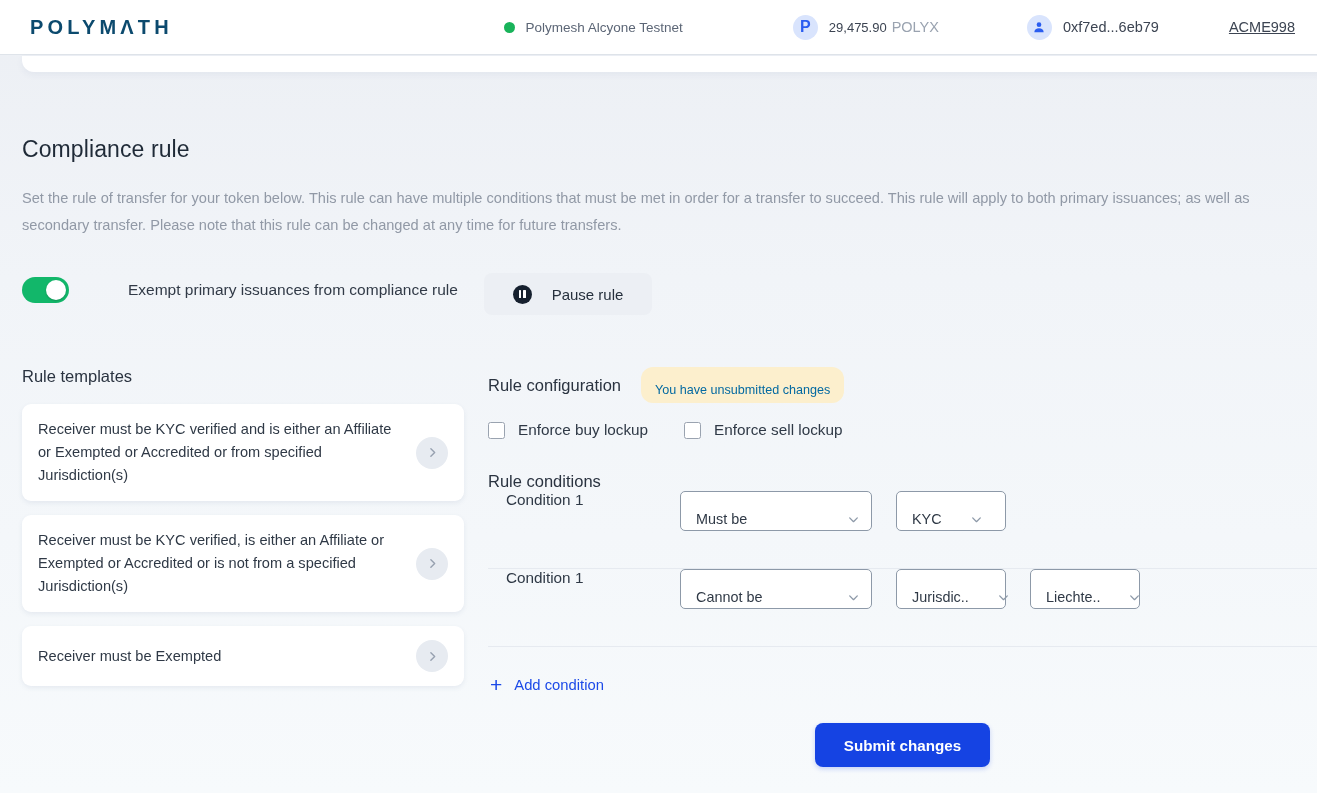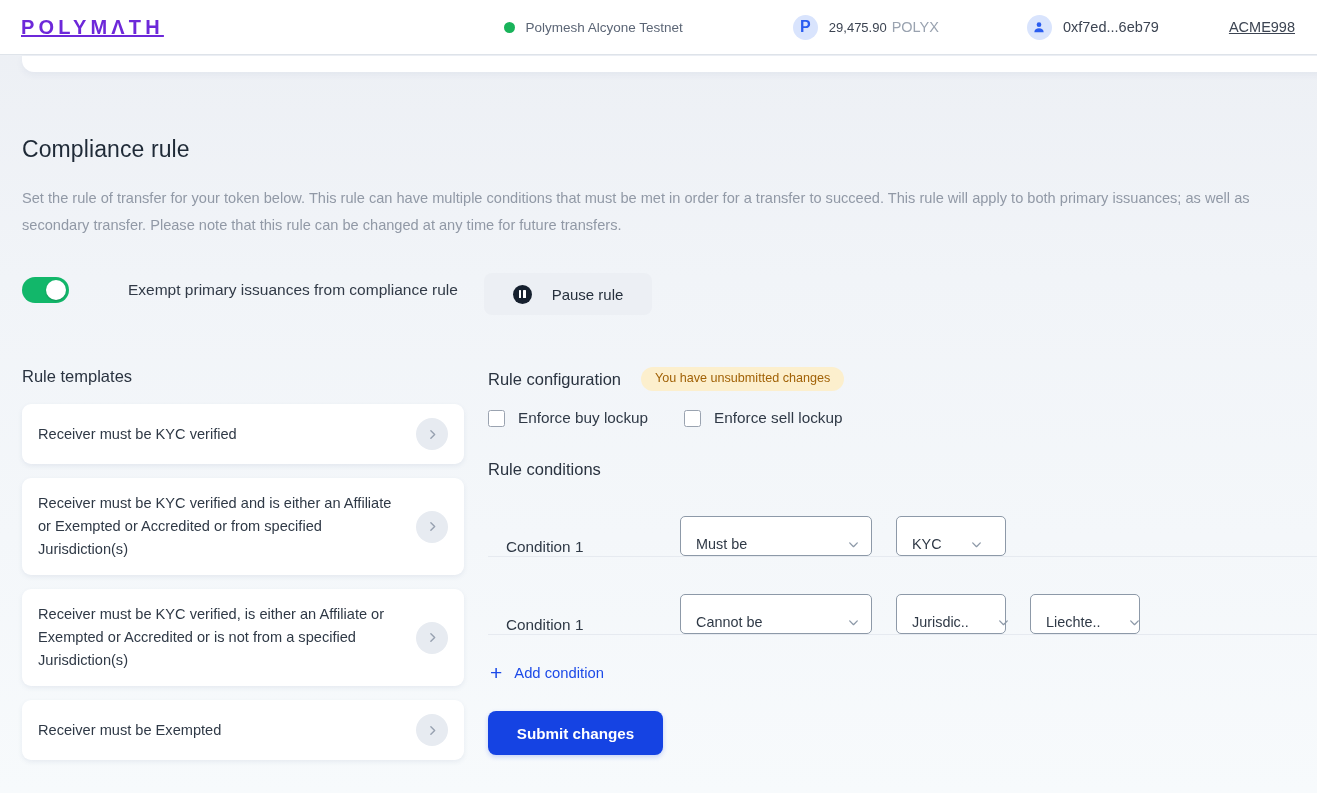--- a/index.html
+++ b/index.html
@@ -12,26 +12,25 @@
   .app { position: relative; width: 1317px; height: 793px; background: linear-gradient(180deg,#eceff4 0%,#f1f4f8 35%,#f7fafc 100%); }
 
   
   .header {
     position: absolute; top: 0; left: 0; width: 1317px; height: 55px;
     background: #ffffff;
     border-bottom: 1px solid #dfe4ea;
     display: flex; align-items: center;
   }
   .logo {
-    margin-left: 21px;
+    margin-left: 30px;
     font-size: 20px; font-weight: 700; letter-spacing: 4.2px;
-    color: #6d28d9;
+    color: #0c4a6e;
     font-family: "Liberation Sans", sans-serif;
     user-select: none;
-    text-decoration: underline;
   }
   .header-right {
     margin-left: auto; display: flex; align-items: center; height: 100%;
   }
   .hr-item { display: flex; align-items: center; height: 100%; }
   .net-dot {
     width: 11px; height: 11px; border-radius: 50%;
     background: #19b35a; margin-right: 10px;
   }
   .net-label { font-size: 13.5px; color: #5c6676; white-space: nowrap; }
@@ -100,22 +99,22 @@
   }
   .pause-ico i { display: block; width: 2.4px; height: 8px; background: #fff; border-radius: .5px; }
   .pause-text { font-size: 15px; color: #26303d; }
 
   
   .col-left { position: absolute; left: 22px; top: 270px; width: 442px; }
   .col-right { position: absolute; left: 488px; top: 270px; width: 829px; }
 
   .sec-head { font-size: 16.5px; color: #2a3340; margin-bottom: 18px; display: flex; align-items: center; }
   .badge {
-    margin-left: 20px; background: #fcefcd; color: #a16207;
-    font-size: 12.6px; border-radius: 12px; padding: 4px 14px 6px; white-space: nowrap;
+    margin-left: 20px; background: #fcefcd; color: #0369a1;
+    font-size: 12.6px; border-radius: 12px; padding: 16px 14px 6px; white-space: nowrap;
   }
 
   .tpl-card {
     background: #fff; border-radius: 9px; margin-bottom: 14px;
     box-shadow: 0 2px 5px rgba(70,90,130,.09);
     display: flex; align-items: center; padding: 14px 16px 14px 16px;
     cursor: pointer; min-height: 54px;
   }
   .tpl-text { font-size: 14.6px; line-height: 23px; color: #2f3946; flex: 1; padding-right: 10px; }
   .tpl-arrow {
@@ -127,21 +126,21 @@
   
   .cb-row { display: flex; align-items: center; margin-top: 4px; }
   .cb-item { display: flex; align-items: center; cursor: pointer; }
   .cb-item + .cb-item { margin-left: 36px; }
   .cb-box { width: 17px; height: 17px; border: 1.6px solid #9aa3b0; border-radius: 2.5px; background: #fff; flex: none; }
   .cb-label { margin-left: 13px; font-size: 15.3px; color: #2f3946; white-space: nowrap; }
 
   .cond-head { font-size: 16.5px; color: #2a3340; margin-top: 33px; }
 
   .cond-row {
-    display: flex; align-items: flex-end; height: 78px;
+    display: flex; align-items: flex-start; height: 78px;
     border-bottom: 1px solid #e6eaf0; width: 829px;
   }
   .cond-row:last-of-type { border-bottom: 1px solid #e6eaf0; }
   .cond-label { width: 192px; font-size: 15.3px; color: #2f3946; padding-left: 18px; }
   .sel {
     height: 40px; border: 1px solid #8d99a8; border-radius: 5px; background: #fff;
     display: flex; align-items: center; padding: 16px 11px 0 15px; cursor: pointer;
     margin-right: 24px;
   }
   .sel.w-op { width: 192px; }
@@ -150,21 +149,21 @@
   .sel-txt.short { flex: none; }
   .sel .chev { width: 13px; height: 13px; margin-left: 8px; flex: none; }
 
   .add-cond {
     display: flex; align-items: center; margin-top: 27px; margin-left: 2px;
     cursor: pointer; width: fit-content;
   }
   .plus { color: #1c4ae8; font-size: 21px; line-height: 1; margin-right: 12px; font-weight: 400; }
   .add-cond-txt { font-size: 14.8px; color: #1c4ae8; }
 
-  .btn-row { display: flex; align-items: center; margin-top: 28px; }
+  .btn-row { display: flex; align-items: center; margin-top: 28px; flex-direction: column; }
   .btn-submit {
     width: 175px; height: 44px; border-radius: 8px; background: #1543e3; border: none;
     color: #fff; font-size: 15.2px; font-weight: 700; cursor: pointer;
     font-family: "Liberation Sans", sans-serif;
     box-shadow: 0 2px 5px rgba(21,67,227,.22);
   }
   .btn-clear {
     width: 161px; height: 44px; border-radius: 8px; background: #eceff4; border: none;
     color: #2f3946; font-size: 15.2px; cursor: pointer; margin-left: 17px;
     font-family: "Liberation Sans", sans-serif;
@@ -226,28 +225,20 @@
           <i></i>
         </span>
       <span class="pause-text">Pause rule</span>
     </button>
 
     <div class="col-left">
       <div class="sec-head">
         <span>Rule templates</span>
       </div>
 
-      <div class="tpl-card">
-        <div class="tpl-text">Receiver must be KYC verified</div>
-        <span class="tpl-arrow">
-          <svg viewBox="0 0 24 24" fill="none" stroke="#97a1b0" stroke-width="2.6" stroke-linecap="round" stroke-linejoin="round">
-              <polyline points="9 5 16 12 9 19"></polyline>
-            </svg>
-        </span>
-      </div>
 
 
       <div class="tpl-card">
         <div class="tpl-text">Receiver must be KYC verified and is either an Affiliate or Exempted or Accredited or from specified Jurisdiction(s)</div>
         <span class="tpl-arrow">
           <svg viewBox="0 0 24 24" fill="none" stroke="#97a1b0" stroke-width="2.6" stroke-linecap="round" stroke-linejoin="round">
               <polyline points="9 5 16 12 9 19"></polyline>
             </svg>
         </span>
       </div>

